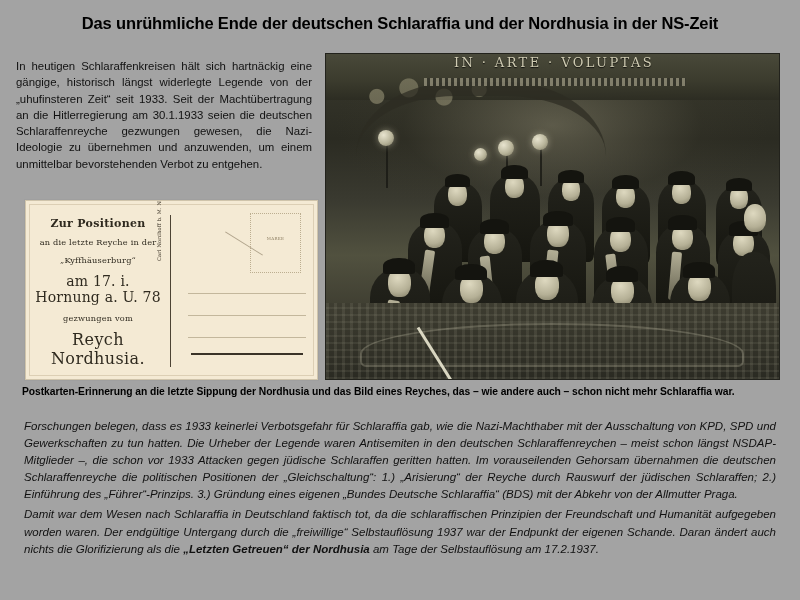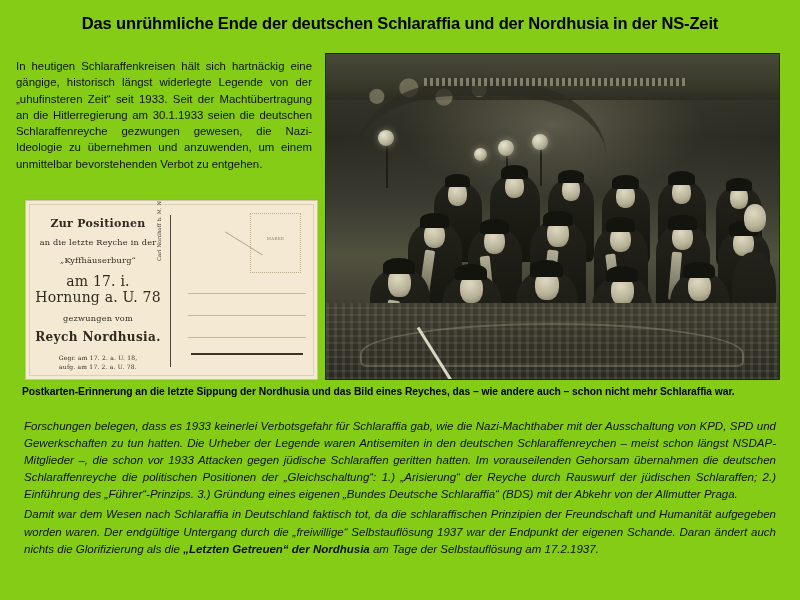--- a/index.html
+++ b/index.html
@@ -14,21 +14,21 @@
     color: #000000;
     overflow: hidden;
     position: relative;
   }
 
   .page {
     position: absolute;
     left: 0; top: 0;
     width: 800px;
     height: 600px;
-    background: #84cc16;
+    background: #a3a3a3;
   }
 
   
   .title {
     position: absolute;
     left: 0; top: 14px;
     width: 800px;
     text-align: center;
     font-size: 16.5px;
     font-weight: bold;
@@ -119,22 +119,22 @@
     font-size: 14px;
     letter-spacing: 0.2px;
     margin-bottom: 8px;
   }
   .pc-l5 {
     font-size: 8.2px;
     letter-spacing: 0.2px;
     margin-bottom: 7px;
   }
   .pc-l6 {
-    font-size: 12px;
-    font-weight: bold;
+    font-size: 16px;
+    font-weight: normal;
     letter-spacing: 0.4px;
     margin-bottom: 9px;
   }
   .pc-l7, .pc-l8 {
     font-size: 6px;
     letter-spacing: 0.2px;
     line-height: 9px;
   }
   .pc-rule {
     width: 38px;
@@ -390,20 +390,21 @@
     <div class="pc-addr-line l2"></div>
     <div class="pc-addr-line l3"></div>
     <div class="pc-addr-thick"></div>
   </div>
 
   <div class="photo">
     <div class="photo-bg"></div>
     <div class="photo-beam"></div>
     <div class="photo-foliage"></div>
     <div class="photo-arch"></div>
+    <div class="photo-banner">IN · ARTE · VOLUPTAS</div>
     <div class="photo-banner-strip"></div>
 
     <div class="lamp-pole" style="left:60px; top:88px; height:46px;"></div>
     <div class="lamp" style="left:52px; top:76px; width:16px; height:16px;"></div>
     <div class="lamp-pole" style="left:180px; top:98px; height:38px;"></div>
     <div class="lamp" style="left:172px; top:86px; width:16px; height:16px;"></div>
     <div class="lamp-pole" style="left:214px; top:92px; height:40px;"></div>
     <div class="lamp" style="left:206px; top:80px; width:16px; height:16px;"></div>
     <div class="lamp" style="left:148px; top:94px; width:13px; height:13px;"></div>
 

